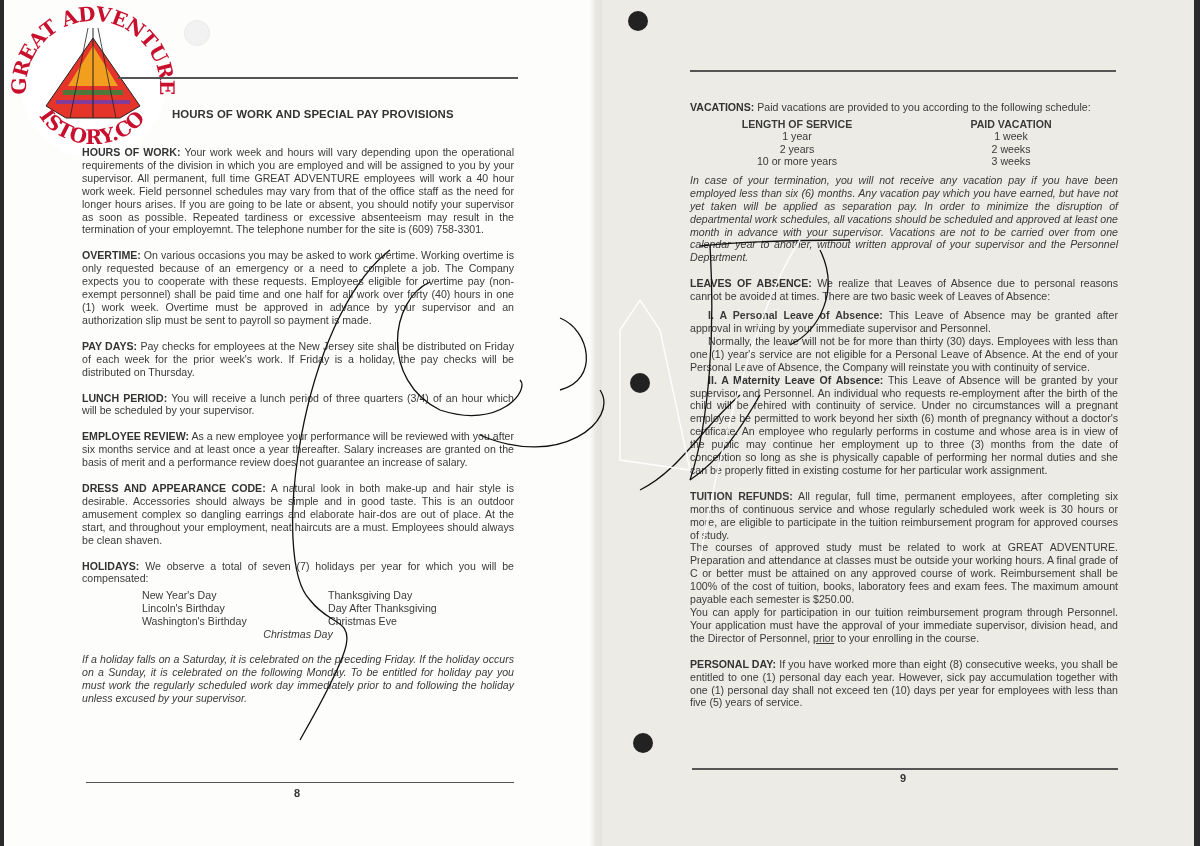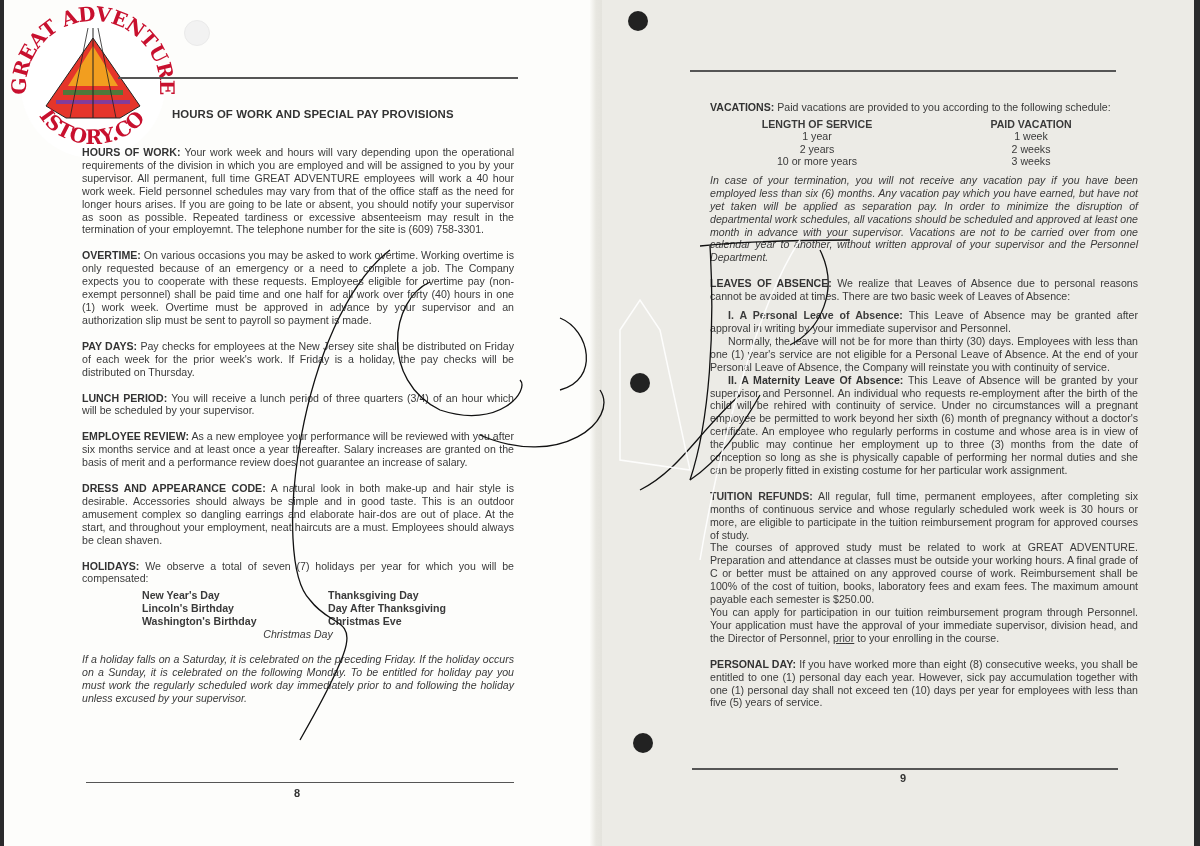--- a/index.html
+++ b/index.html
@@ -6,27 +6,27 @@
   body { width:1200px; height:846px; background:#2a2a2c; position:relative; overflow:hidden;
          font-family:"Liberation Sans", sans-serif; color:#3a3a3a; }
   .page { position:absolute; top:0; height:846px; }
   .page-left { left:4px; width:592px; background:#fdfdfb; }
   .page-right { left:596px; width:598px; background:#ecebe6; }
   .gutter { position:absolute; left:590px; top:0; width:12px; height:846px;
             background:linear-gradient(90deg,#fbfbf8 0%,#e8e7e1 50%,#e4e3dd 100%); }
   .rule { position:absolute; height:2px; background:#555; }
   .content { position:absolute; font-size:10.6px; line-height:12.9px; text-align:justify; }
   .left-content { left:82px; width:432px; top:146px; }
-  .right-content { left:94px; width:428px; top:128px;margin-left:20px; }
+  .right-content { left:94px; width:428px; top:128px; }
   .section { margin:0 0 13px 0; }
   .section b { font-weight:bold; color:#333; }
   .italic { font-style:italic; }
   .title { position:absolute; left:172px; top:108px; font-size:11.4px; font-weight:bold; color:#333; letter-spacing:0.1px; }
   .holidays { display:grid; grid-template-columns: 1fr 1fr; margin:4px 0 0 0; padding-left:60px; }
-  .holidays div { line-height:13px;font-weight:bold; }
+  .holidays div { line-height:13px; }
   .christmas { text-align:center; margin:0 0 12px 0; line-height:13px;font-style:italic; }
   .vac-table { display:grid; grid-template-columns: 1fr 1fr; text-align:center; margin:4px 0 6px 0; }
   .vac-table .hd { font-weight:bold; }
   .vac-table div { line-height:12.5px; }
   .indent { text-indent:18px; }
   .pnum { position:absolute; font-size:11px; font-weight:bold; color:#333; }
   .hole { position:absolute; width:20px; height:20px; border-radius:50%; background:#222; }
   .hole-faint { position:absolute; width:24px; height:24px; border-radius:50%; background:#f2f2f2; border:1px solid #eaeaea; }
   .logo { position:absolute; left:8px; top:6px; width:170px; height:160px; }
   .scribble { position:absolute; left:0; top:0; width:1200px; height:846px; pointer-events:none; }

